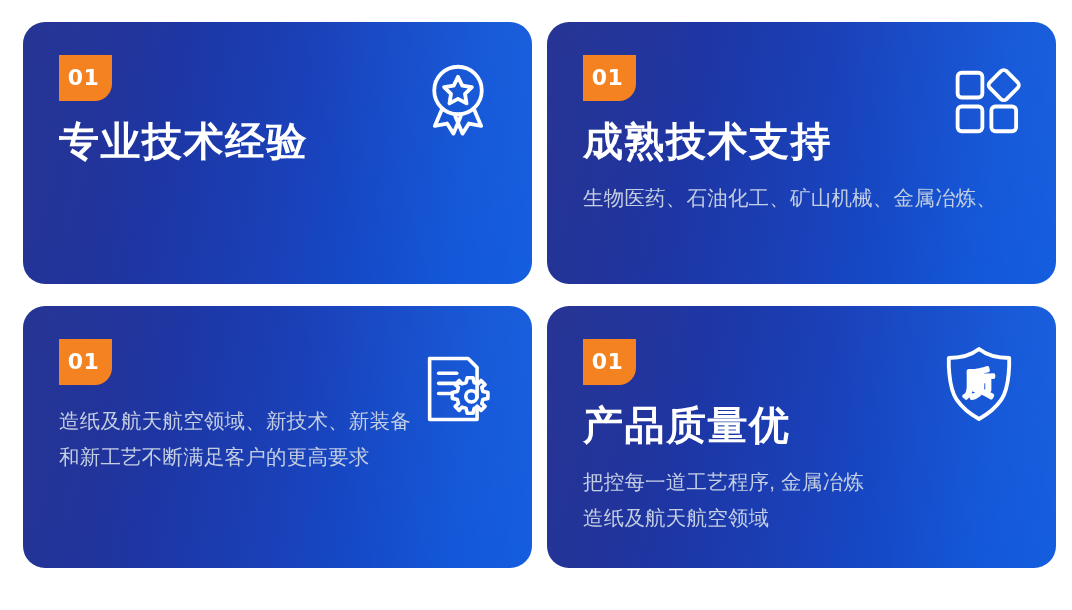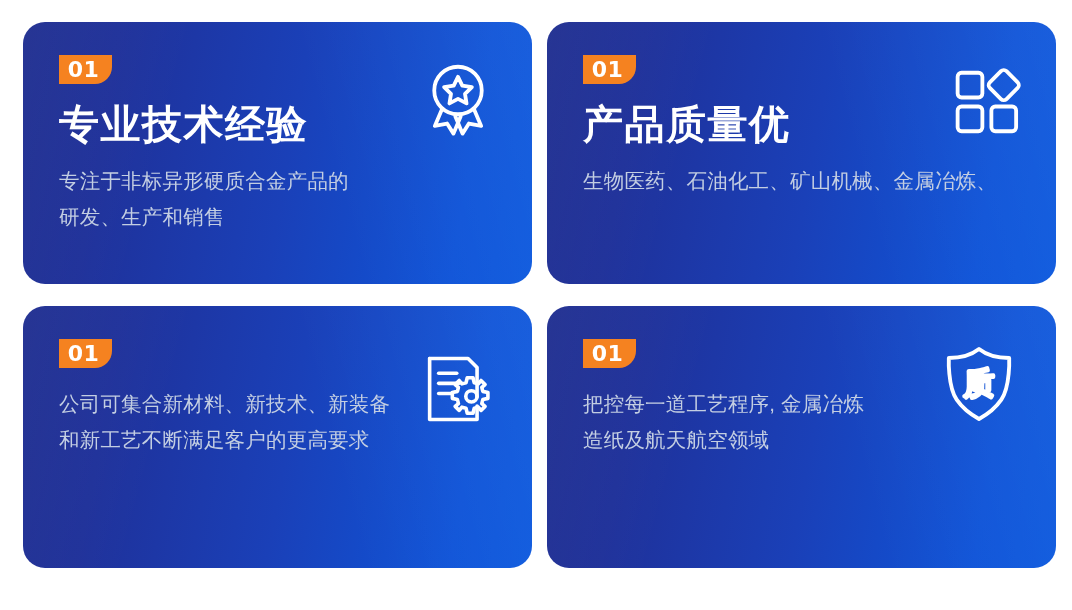--- a/index.html
+++ b/index.html
@@ -44,21 +44,21 @@
   }
 
   .card-body { position: relative; z-index: 2; }
 
   
   .badge {
     display: inline-flex;
     align-items: center;
     justify-content: center;
     width: 53px;
-    height: 29px;
+    height: 46px;
     background: #f58220;
     border-radius: 0 0 17px 0;
     color: #ffffff;
     font-size: 22px;
     font-weight: bold;
     letter-spacing: 0.5px;
     line-height: 1;
     padding-right: 4px;
     font-family: "DejaVu Sans", sans-serif;
   }
@@ -111,77 +111,74 @@
 </style>
 </head>
 <body>
 
 <div id="feature-grid">
 
   <div class="feature-card">
     <div class="card-body">
       <div class="badge">01</div>
       <div class="card-title">专业技术经验</div>
-      <div class="card-desc">
-        <span class="line">专注于非标异形硬质合金产品的</span>
-        <span class="line">研发、生产和销售</span>
-      </div>
     </div>
     <div class="card-icon icon-award">
       <svg viewBox="0 0 64 64" fill="none" stroke="#ffffff" stroke-width="3.2" stroke-linecap="round" stroke-linejoin="round">
         <circle cx="32" cy="24" r="20"></circle>
         <path d="M32 12.5 L35.6 19.9 L43.7 21.1 L37.9 26.8 L39.2 34.9 L32 31.1 L24.8 34.9 L26.1 26.8 L20.3 21.1 L28.4 19.9 Z"></path>
         <path d="M18.6 39.5 L12.5 53.8 L22.8 51.8 L28.2 60.3 L34.3 45.6"></path>
         <path d="M45.4 39.5 L51.5 53.8 L41.2 51.8 L35.8 60.3 L29.7 45.6"></path>
       </svg>
     </div>
   </div>
 
   <div class="feature-card">
     <div class="card-body">
       <div class="badge">01</div>
-      <div class="card-title">产品质量优</div>
+      <div class="card-title">成熟技术支持</div>
       <div class="card-desc">
         <span class="line">生物医药、石油化工、矿山机械、金属冶炼、</span>
       </div>
     </div>
     <div class="card-icon icon-grid">
       <svg viewBox="0 0 64 64" fill="none" stroke="#ffffff" stroke-width="3.4" stroke-linecap="round" stroke-linejoin="round">
         <rect x="5" y="6" width="22" height="22" rx="3.5"></rect>
         <rect x="5" y="36" width="22" height="22" rx="3.5"></rect>
         <rect x="35" y="36" width="22" height="22" rx="3.5"></rect>
         <rect x="35.5" y="6.5" width="21" height="21" rx="3.5" transform="rotate(45 46 17)"></rect>
       </svg>
     </div>
   </div>
 
   <div class="feature-card">
     <div class="card-body">
       <div class="badge">01</div>
       <div class="card-desc">
-        <span class="line">公司可集合新材料、新技术、新装备</span>
+        <span class="line">造纸及航天航空领域、新技术、新装备</span>
         <span class="line">和新工艺不断满足客户的更高要求</span>
       </div>
     </div>
     <div class="card-icon icon-docgear">
       <svg viewBox="0 0 64 62" fill="none" stroke="#ffffff" stroke-width="3.2" stroke-linecap="round" stroke-linejoin="round">
         <path d="M6 4 H40 L48 12 V38"></path>
         <path d="M48 46 V58 H6 V4"></path>
         <path d="M14 17 H30"></path>
         <path d="M14 26 H32"></path>
         <path d="M14 35 H26"></path>
         <path d="M45.5 25.5 l3.6 .9 2.4 -2.9 3.6 3.6 -2.9 2.4 .9 3.6 4.5 1.1 v5.1 l-4.5 1.1 -.9 3.6 2.9 2.4 -3.6 3.6 -2.4 -2.9 -3.6 .9 -1.1 4.5 h-5.1 l-1.1 -4.5 -3.6 -.9 -2.4 2.9 -3.6 -3.6 2.9 -2.4 -.9 -3.6 -4.5 -1.1 v-5.1 l4.5 -1.1 .9 -3.6 -2.9 -2.4 3.6 -3.6 2.4 2.9 3.6 -.9 1.1 -4.5 h5.1 Z"></path>
         <circle cx="43" cy="37.5" r="5"></circle>
       </svg>
     </div>
   </div>
 
   <div class="feature-card">
     <div class="card-body">
       <div class="badge">01</div>
+      <div class="card-title">产品质量优</div>
       <div class="card-desc">
         <span class="line">把控每一道工艺程序, 金属冶炼</span>
         <span class="line">造纸及航天航空领域</span>
       </div>
     </div>
     <div class="card-icon icon-shield">
       <svg viewBox="0 0 58 64" fill="none" stroke="#ffffff" stroke-width="3.2" stroke-linecap="round" stroke-linejoin="round">
         <path d="M29 3 C22 8.5 13 10.5 4 10.5 C4 10.5 3 34 10.5 45 C16 53 23.5 58 29 61 C34.5 58 42 53 47.5 45 C55 34 54 10.5 54 10.5 C45 10.5 36 8.5 29 3 Z"></path>
         <text class="shield-glyph" x="29" y="40" text-anchor="middle">质</text>
       </svg>

